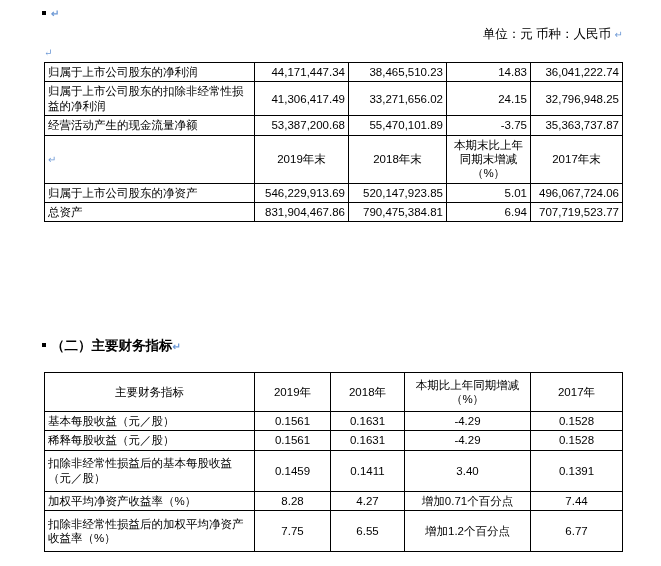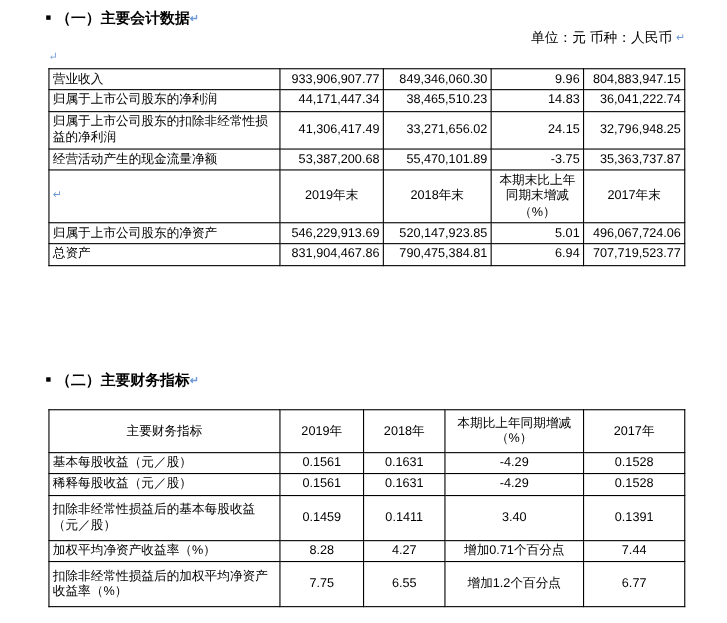--- a/index.html
+++ b/index.html
@@ -94,21 +94,20 @@
     vertical-align: middle;
   }
 </style>
 </head>
 <body>
 
 <div class="page">
 
   <div class="section-heading heading1">
     <span class="bullet"></span>
-    <span>（一）主要会计数据</span>
     <span class="mark">↵</span>
   </div>
 
   <div class="unit-line">
     <span>单位：元  币种：人民币</span>
     <span class="mark">↵</span>
   </div>
 
   <div class="stray1">
     <span class="mark">↵</span>
@@ -117,27 +116,20 @@
   <table class="fin" id="table1">
     <colgroup>
       <col style="width:210px">
       <col style="width:94px">
       <col style="width:98px">
       <col style="width:84px">
       <col style="width:92px">
     </colgroup>
     <tbody>
       <tr>
-        <td class="lft">营业收入</td>
-        <td class="rgt">933,906,907.77</td>
-        <td class="rgt">849,346,060.30</td>
-        <td class="rgt">9.96</td>
-        <td class="rgt">804,883,947.15</td>
-      </tr>
-      <tr>
         <td class="lft">归属于上市公司股东的净利润</td>
         <td class="rgt">44,171,447.34</td>
         <td class="rgt">38,465,510.23</td>
         <td class="rgt">14.83</td>
         <td class="rgt">36,041,222.74</td>
       </tr>
       <tr>
         <td class="lft">归属于上市公司股东的扣除非经常性损益的净利润</td>
         <td class="rgt">41,306,417.49</td>
         <td class="rgt">33,271,656.02</td>

